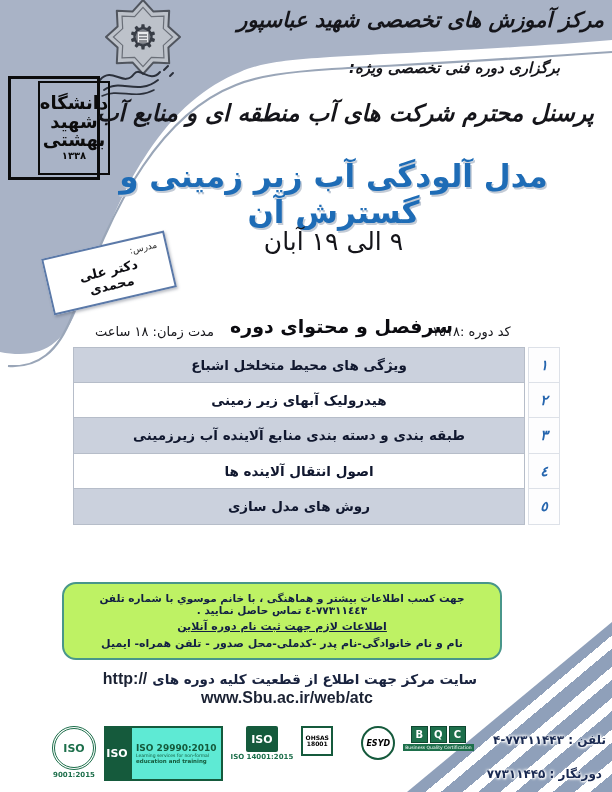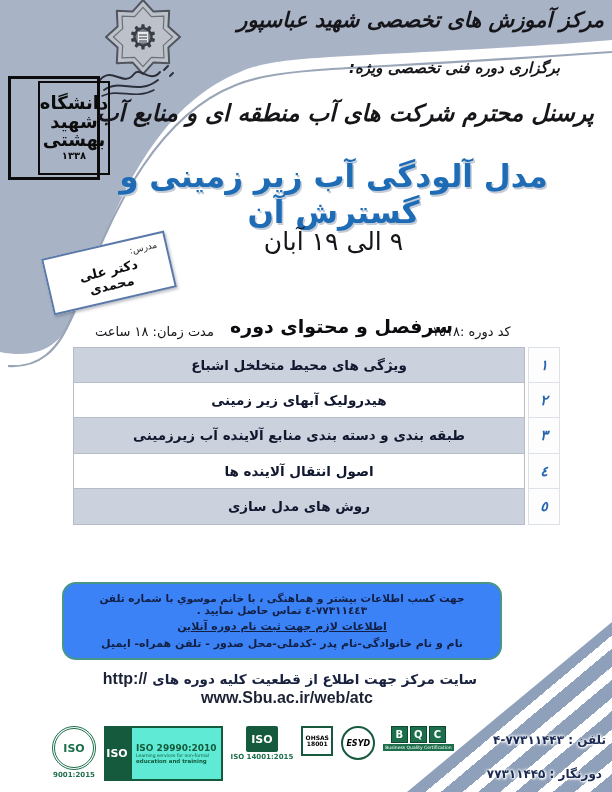--- a/index.html
+++ b/index.html
@@ -53,21 +53,21 @@
   .srow:first-child .scell{border-top-width:1px;}
   .srow:nth-child(odd) .scell{background:#cbd1dd;}
   .srow:nth-child(even) .scell{background:#ffffff;}
   .ncell{width:32px;margin-left:3px;border:1px solid #dde1e8;border-top-width:0;box-sizing:border-box;
         background:#fdfdfe;display:flex;align-items:center;justify-content:center;
         font-size:14px;font-style:italic;color:#2565ae;font-weight:bold;}
   .srow:first-child .ncell{border-top-width:1px;}
 
   
   .contact-box{position:absolute;left:62px;top:582px;width:440px;height:78px;box-sizing:border-box;
-        background:#3b82f6;border:2px solid #48968a;border-radius:14px;
+        background:#bef264;border:2px solid #48968a;border-radius:14px;
         display:flex;flex-direction:column;align-items:center;justify-content:center;gap:4px;
         padding:0 10px;text-align:center;color:#121f44;}
   .contact-l1{font-size:10.5px;font-weight:bold;}
   .contact-l2{font-size:11px;font-weight:bold;text-decoration:underline;}
   .contact-l3{font-size:11px;font-weight:bold;}
 
   
   .website-line{position:absolute;top:669px;left:30px;width:520px;text-align:center;color:#19233f;}
   .website-label{font-size:13.5px;font-weight:bold;}
   .website-url{font-size:16px;font-weight:bold;color:#1b2233;direction:ltr;unicode-bidi:embed;
@@ -94,21 +94,21 @@
   .iso29990-box{border:2px solid #155a3c;padding:15px 4px;text-align:left;background:#5eead4;}
   .iso29990-title{font-size:9px;font-weight:bold;color:#155a3c;}
   .iso29990-sub1{font-size:4.5px;color:#155a3c;}
   .iso29990-sub2{font-size:5.5px;font-weight:bold;color:#155a3c;}
   .iso14001-sq{background:#155a3c;color:#fff;font-weight:bold;font-size:11px;width:32px;height:26px;
         display:flex;align-items:center;justify-content:center;border-radius:2px;}
   .ohsas-box{border:2px solid #155a3c;width:28px;height:26px;display:flex;flex-direction:column;
         align-items:center;justify-content:center;line-height:1;}
   .ohsas-t{font-size:6px;font-weight:bold;}
   .esyd-circle{width:30px;height:30px;border:2px solid #155a3c;border-radius:50%;
-        display:flex;align-items:center;justify-content:center;font-size:8px;font-style:italic;font-weight:bold;}
+        display:flex;align-items:center;justify-content:center;font-size:8px;font-style:italic;font-weight:bold;margin-left:20px;}
   .bqc-letters{display:flex;gap:2px;}
   .bqc-sq{width:15px;height:15px;background:#1d6f4b;color:#fff;font-weight:bold;font-size:10px;
         display:flex;align-items:center;justify-content:center;border:1px solid #0f4630;}
   .bqc-bar{background:#1d6f4b;color:#fff;font-size:4.5px;padding:1px 2px;margin-top:1px;}
 </style>
 </head>
 <body>
 
 <div class="page">
 

